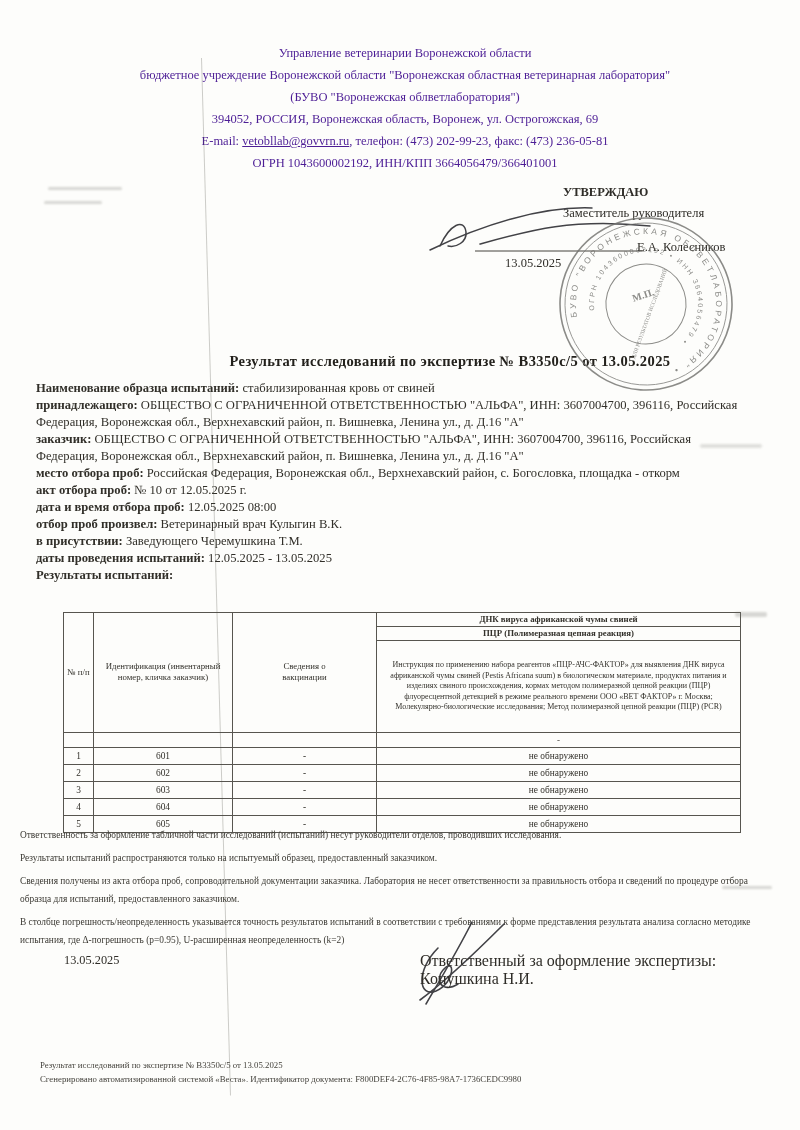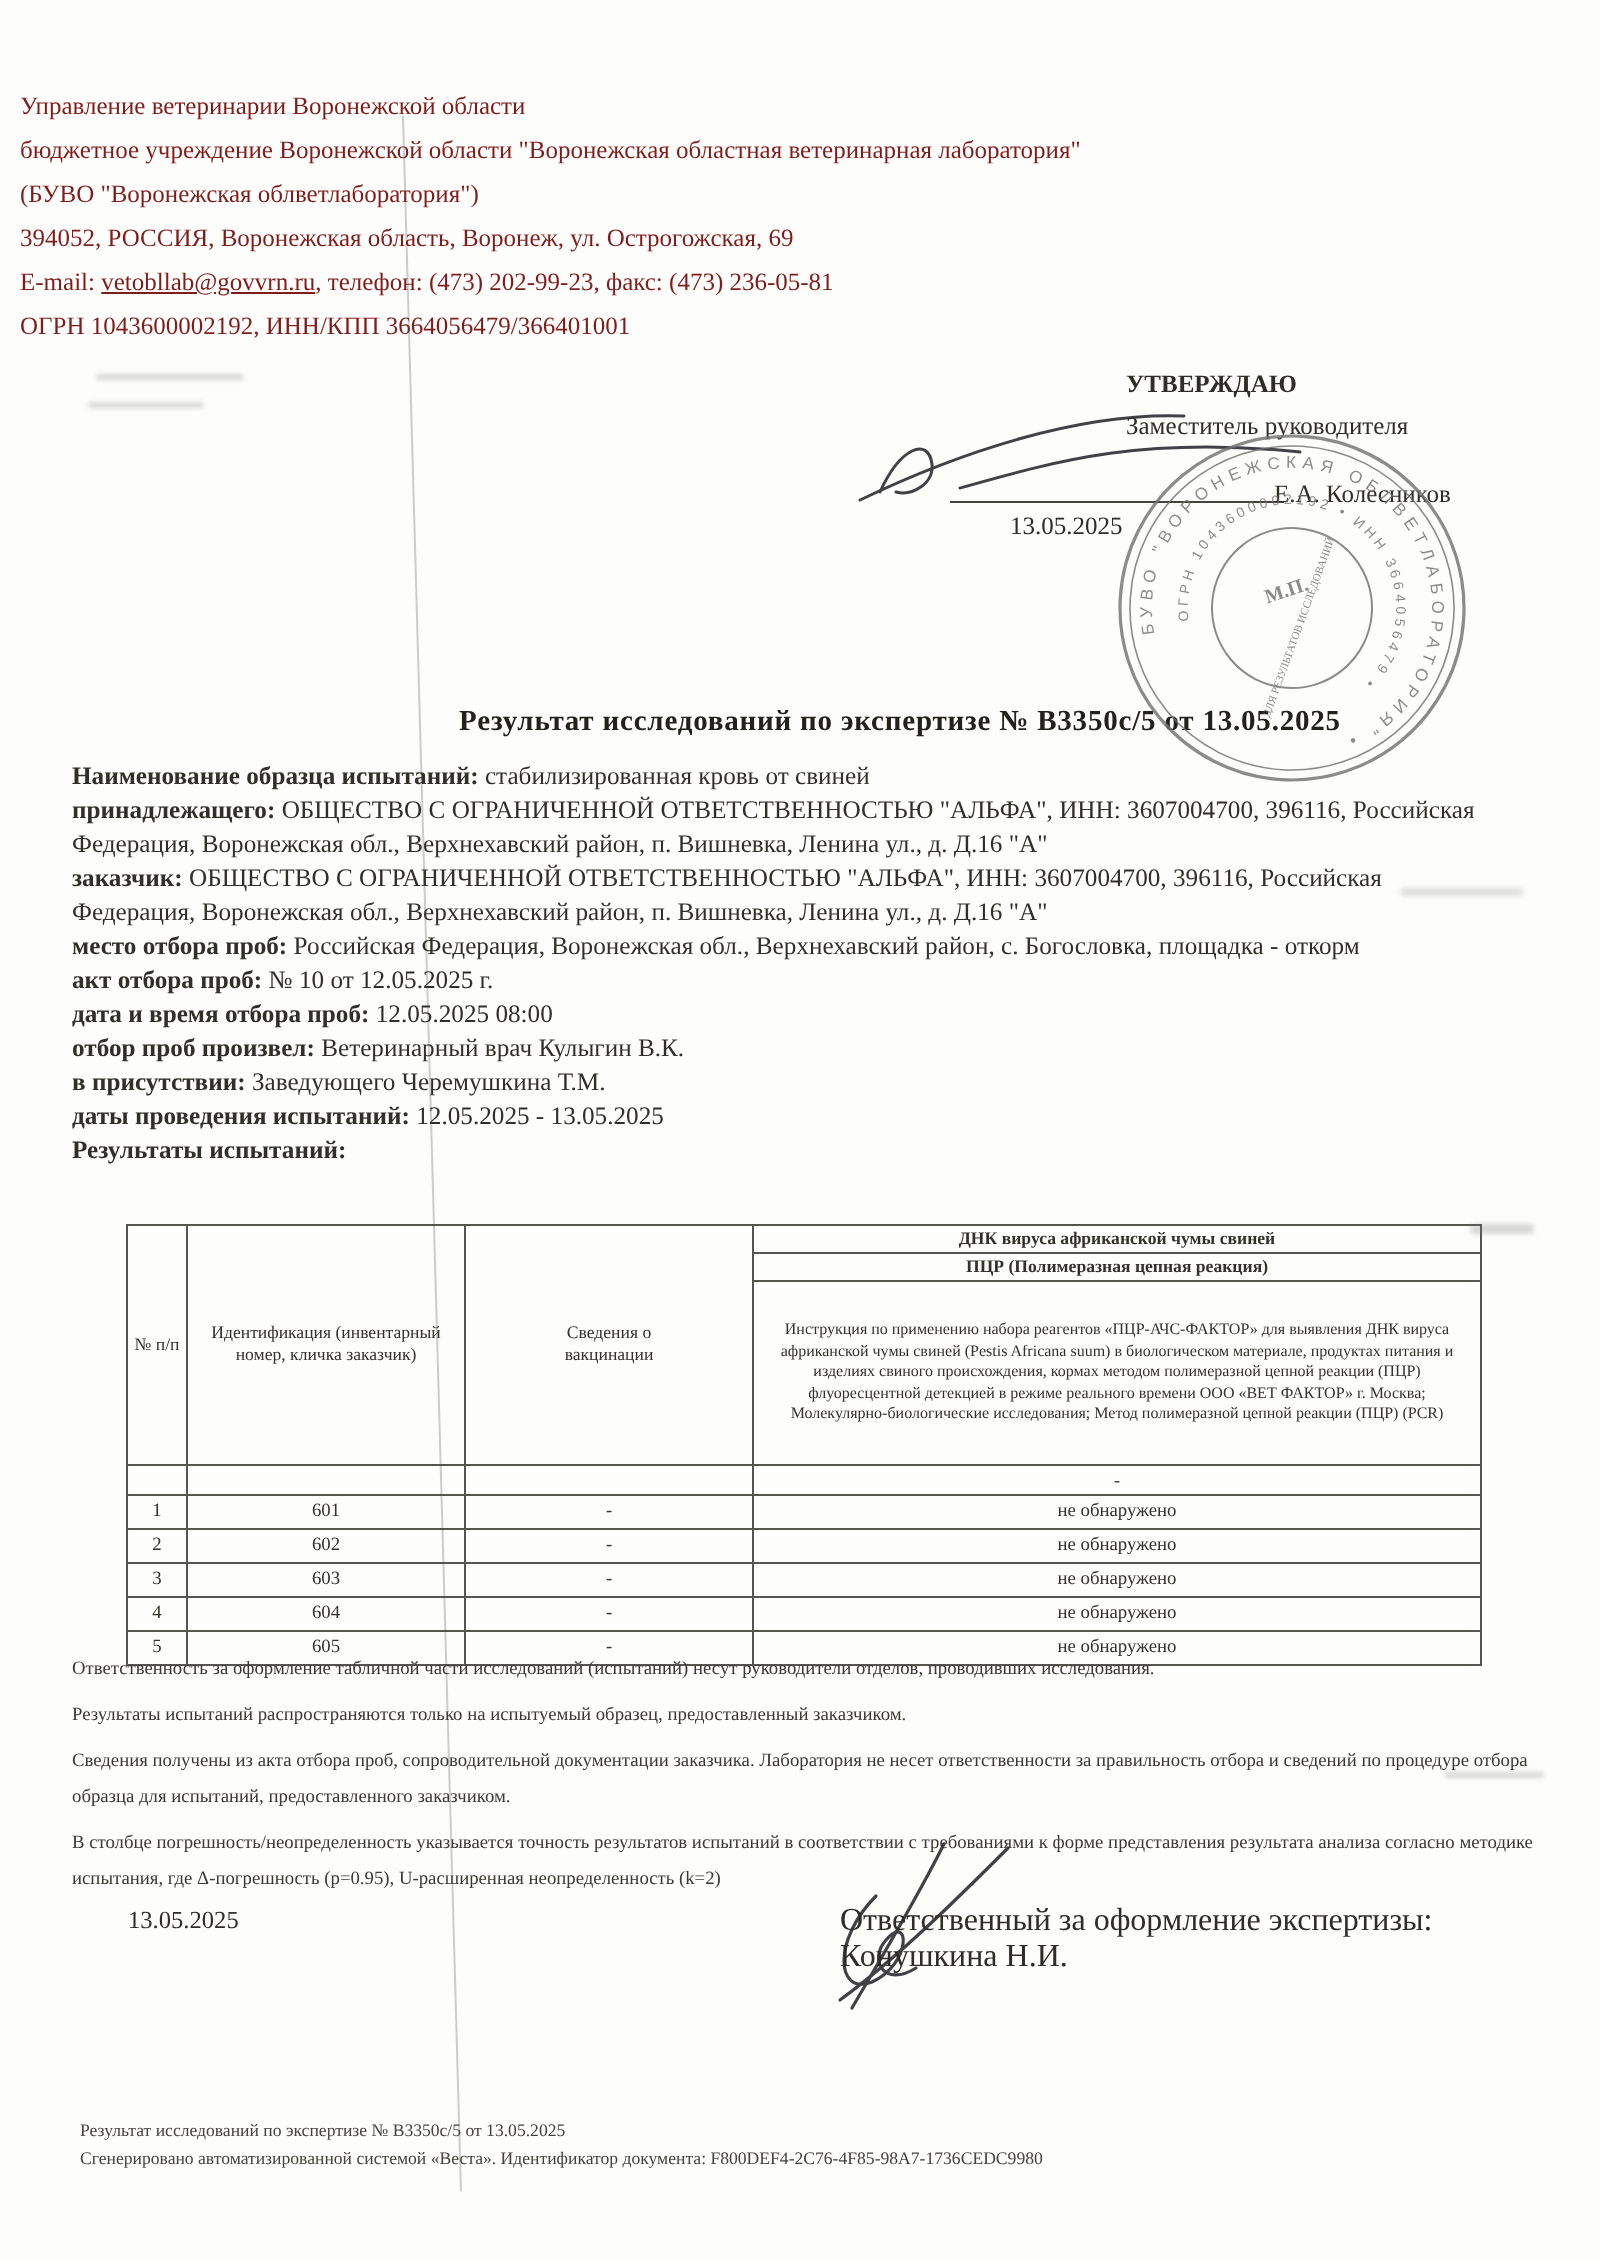--- a/index.html
+++ b/index.html
@@ -4,22 +4,22 @@
 <style>
   html,body{margin:0;padding:0;background:#e8e8e6;}
   .page{
     position:relative;width:800px;height:1130px;margin:0 auto;
     background:#fdfdfb;overflow:hidden;
     font-family:"Liberation Serif","DejaVu Serif",serif;
     color:#2f2d28;
   }
   .b{font-weight:bold;}
   
-  .hdr{position:absolute;top:42px;left:10px;width:790px;text-align:left;
-       font-size:12.5px;line-height:22px;color:#7f1d1d;}
+  .hdr{position:absolute;top:42px;left:10px;width:790px;text-align:center;
+       font-size:12.5px;line-height:22px;color:#4c1d95;}
   .hdr .email{text-decoration:underline;color:inherit;cursor:pointer;}
   
   .approve{position:absolute;left:563px;top:182px;width:220px;font-size:12.5px;line-height:21px;}
   .sig1{position:absolute;left:420px;top:196px;}
   .approver-name{position:absolute;left:637px;top:240px;font-size:12.5px;}
   .approve-date{position:absolute;left:505px;top:256px;font-size:12.5px;}
   
   .stamp{position:absolute;left:556px;top:214px;opacity:.82;filter:blur(.2px);z-index:4;pointer-events:none;}
   
   .title{position:absolute;left:95px;top:353px;width:710px;text-align:center;
@@ -30,21 +30,21 @@
   .tbl{position:absolute;left:63px;top:612px;width:678px;border-collapse:collapse;
        font-size:9.4px;color:#33312b;table-layout:fixed;}
   .tbl td{border:1px solid #57554f;text-align:center;vertical-align:middle;padding:1px 3px;}
   .tbl .hc{font-size:8.8px;line-height:11px;}
   .tbl .hb{font-weight:600;}
   .tbl .method{font-size:8px;line-height:10.5px;padding:19px 6px;font-weight:normal;}
   .tbl .vacc-hd{padding:0 34px;}
   .tbl .dash td{height:12px;font-size:9px;}
   .tbl .drow td{height:14px;}
   
-  .notes{position:absolute;left:36px;top:826px;width:734px;font-size:9.4px;line-height:18px;color:#3b3933;}
+  .notes{position:absolute;left:20px;top:826px;width:734px;font-size:9.4px;line-height:18px;color:#3b3933;}
   .notes div{margin-bottom:5px;}
   
   .signoff-date{position:absolute;left:64px;top:953px;font-size:12.3px;}
   .sig2{position:absolute;left:398px;top:918px;}
   .responsible{position:absolute;left:420px;top:952px;width:365px;font-size:16px;}
   
   .footer{position:absolute;left:40px;top:1058px;font-size:8.8px;line-height:14px;color:#45433d;}
   
   .foldline{position:absolute;left:201px;top:58px;width:1px;height:1038px;
             background:rgba(80,78,70,.28);transform:rotate(-1.6deg);transform-origin:top center;z-index:5;pointer-events:none;}

